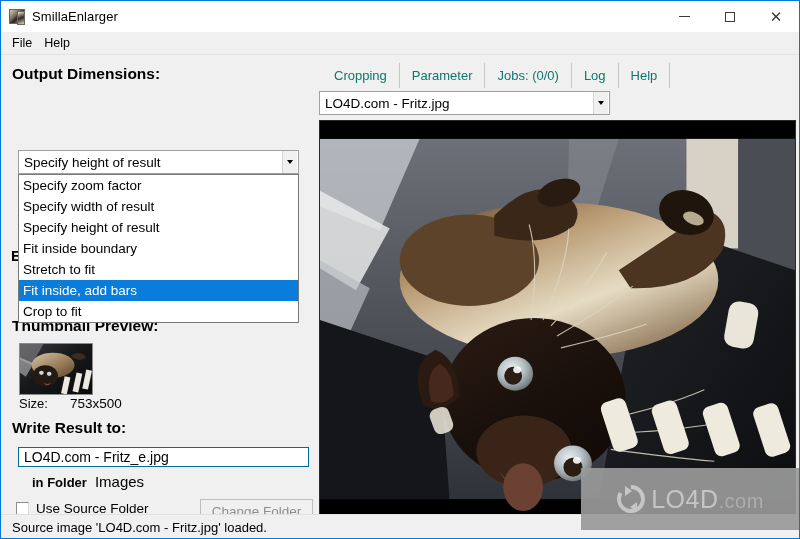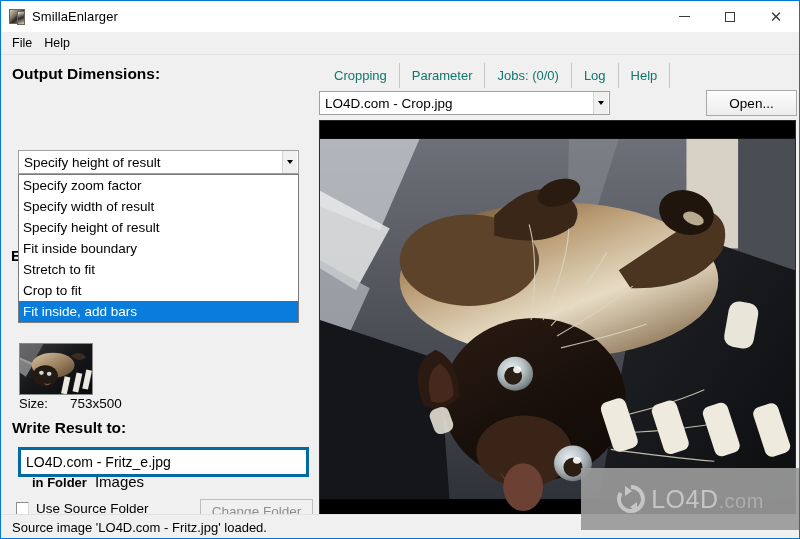--- a/index.html
+++ b/index.html
@@ -110,21 +110,21 @@
     position:absolute; left:18px; top:288px; width:74px; height:52px;
     border:1px solid #8a8a8a; overflow:hidden; background:#1b1b1b;
   }
   .thumb-img { width:100%; height:100%; display:block; }
 
   .size-row { position:absolute; left:18px; top:341px; display:flex; align-items:center; gap:22px; }
   .size-label { font-size:13px; color:#000; }
   .size-val { font-size:13.5px; font-weight:normal; color:#000; }
 
   .textbox {
-    position:absolute; height:30px; background:#fff; border:3px solid #0369a1;
+    position:absolute; height:20px; background:#fff; border:1px solid #0369a1;
     display:flex; align-items:center; padding-left:5px;
     font-size:14px; color:#000;
   }
 
   .folder-row { position:absolute; left:11px; top:418px; display:flex; align-items:baseline; gap:8px; }
   .folder-lbl { font-size:13px; font-weight:bold; color:#000;margin-left:20px; }
   .folder-val { font-size:15px; color:#000; }
 
   .checkbox-row { position:absolute; left:15px; top:446px; display:flex; align-items:center; gap:7px; }
   .checkbox {
@@ -249,24 +249,25 @@
       </div>
 
       <div class="hidden-e">E</div>
 
       <div class="dropdown-list">
         <div class="dd-item">Specify zoom factor</div>
         <div class="dd-item">Specify width of result</div>
         <div class="dd-item">Specify height of result</div>
         <div class="dd-item">Fit inside boundary</div>
         <div class="dd-item">Stretch to fit</div>
+        <div class="dd-item selected">Fit inside, add bars</div>
         <div class="dd-item">Crop to fit</div>
-        <div class="dd-item selected">Fit inside, add bars</div>
-      </div>
-
+      </div>
+
+      <div class="section-title" style="position:absolute;left:0;top:262px;">Thumbnail Preview:</div>
 
       <div class="thumb">
         <svg class="thumb-img" viewBox="0 0 74 52" preserveAspectRatio="none">
           <defs>
             <linearGradient id="tbg" x1="0" y1="0" x2="1" y2="1">
               <stop offset="0%" stop-color="#3b3b3e"></stop>
                 <stop offset="45%" stop-color="#17181a"></stop>
                 <stop offset="100%" stop-color="#0b0b0c"></stop>
             </linearGradient>
             <linearGradient id="tfur" x1="0" y1="0" x2="1" y2="1">
@@ -322,27 +323,26 @@
 
       <div class="tabs">
         <div class="tab active">Cropping</div>
         <div class="tab">Parameter</div>
         <div class="tab">Jobs: (0/0)</div>
         <div class="tab">Log</div>
         <div class="tab">Help</div>
       </div>
 
       <div class="combo file-combo">
-        <div class="val">LO4D.com - Crop.jpg</div>
+        <div class="val">LO4D.com - Fritz.jpg</div>
         <div class="arrowbox">
             <span class="arrow-dn"></span>
           </div>
       </div>
 
-      <div class="btn open-btn">Open...</div>
 
       <div class="preview-frame">
         <svg class="preview-img" viewBox="0 0 477 403" preserveAspectRatio="none">
           <defs>
             <linearGradient id="wall" x1="0" y1="0" x2="0" y2="1">
               <stop offset="0%" stop-color="#6d7078"></stop>
                 <stop offset="100%" stop-color="#2f3238"></stop>
             </linearGradient>
             <linearGradient id="body" x1="0.1" y1="0" x2="0.9" y2="1">
               <stop offset="0%" stop-color="#6b4b30"></stop>

